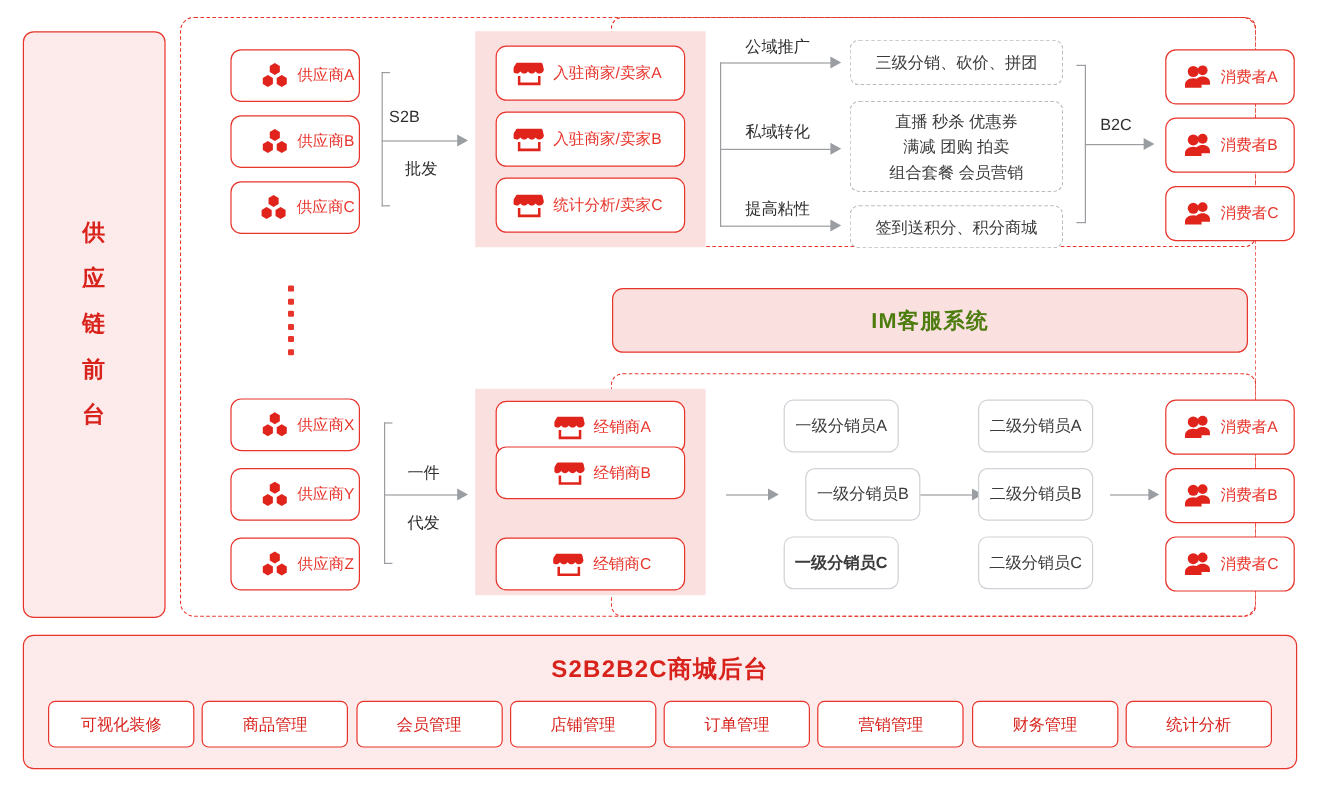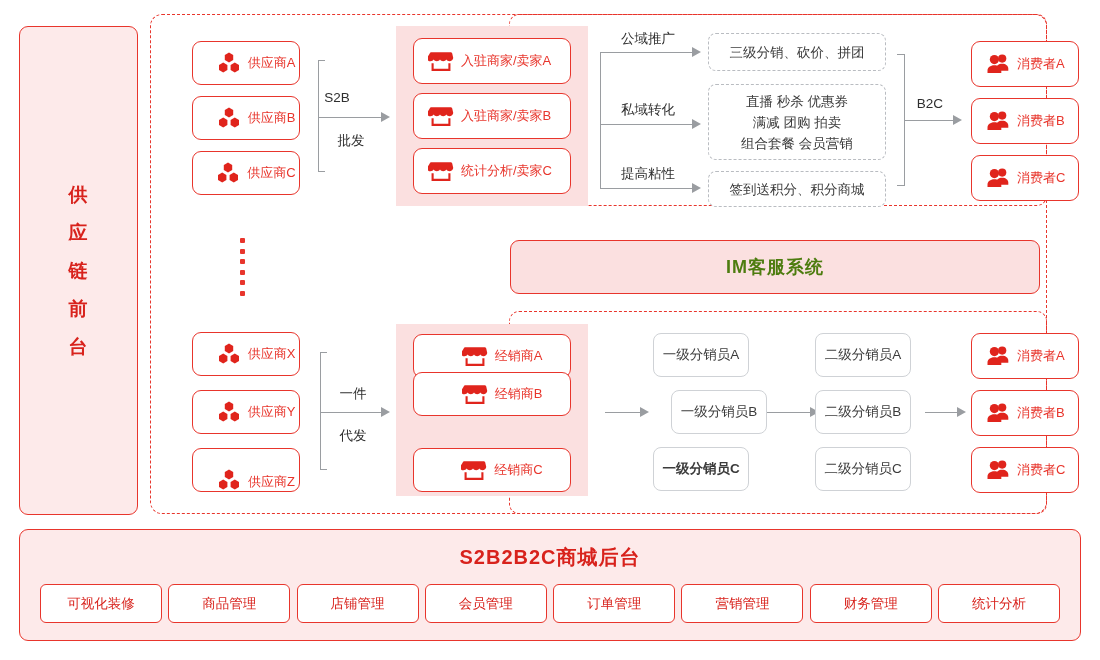--- a/index.html
+++ b/index.html
@@ -305,21 +305,21 @@
     <svg width="24" height="22" viewBox="0 0 24 22">
         <g fill="#e0241c">
       <polygon points="12,0.5 16.2,3 16.2,8 12,10.5 7.8,8 7.8,3"></polygon>
       <polygon points="6.2,10.6 10.4,13.1 10.4,18.1 6.2,20.6 2,18.1 2,13.1"></polygon>
       <polygon points="17.8,10.6 22,13.1 22,18.1 17.8,20.6 13.6,18.1 13.6,13.1"></polygon>
     </g>
       </svg>
   </span>
   <span class="label">供应商Y</span>
 </div>
-<div class="abs rcard" style="left:192px;top:448px;width:108px;height:44px;align-items:flex-end;">
+<div class="abs rcard" style="left:192px;top:448px;width:108px;height:44px;">
   <span class="ico">
     <svg width="24" height="22" viewBox="0 0 24 22">
         <g fill="#e0241c">
       <polygon points="12,0.5 16.2,3 16.2,8 12,10.5 7.8,8 7.8,3"></polygon>
       <polygon points="6.2,10.6 10.4,13.1 10.4,18.1 6.2,20.6 2,18.1 2,13.1"></polygon>
       <polygon points="17.8,10.6 22,13.1 22,18.1 17.8,20.6 13.6,18.1 13.6,13.1"></polygon>
     </g>
       </svg>
   </span>
   <span class="label">供应商Z</span>
@@ -433,26 +433,26 @@
 <div class="abs" id="backend-panel">
   <div id="backend-title">S2B2B2C商城后台</div>
   <div id="backend-row">
     <div class="bchip">
         <span>可视化装修</span>
       </div>
     <div class="bchip">
         <span>商品管理</span>
       </div>
     <div class="bchip">
+        <span>会员管理</span>
+      </div>
+    <div class="bchip">
         <span>店铺管理</span>
       </div>
     <div class="bchip">
-        <span>会员管理</span>
-      </div>
-    <div class="bchip">
         <span>订单管理</span>
       </div>
     <div class="bchip">
         <span>营销管理</span>
       </div>
     <div class="bchip">
         <span>财务管理</span>
       </div>
     <div class="bchip">
         <span>统计分析</span>

